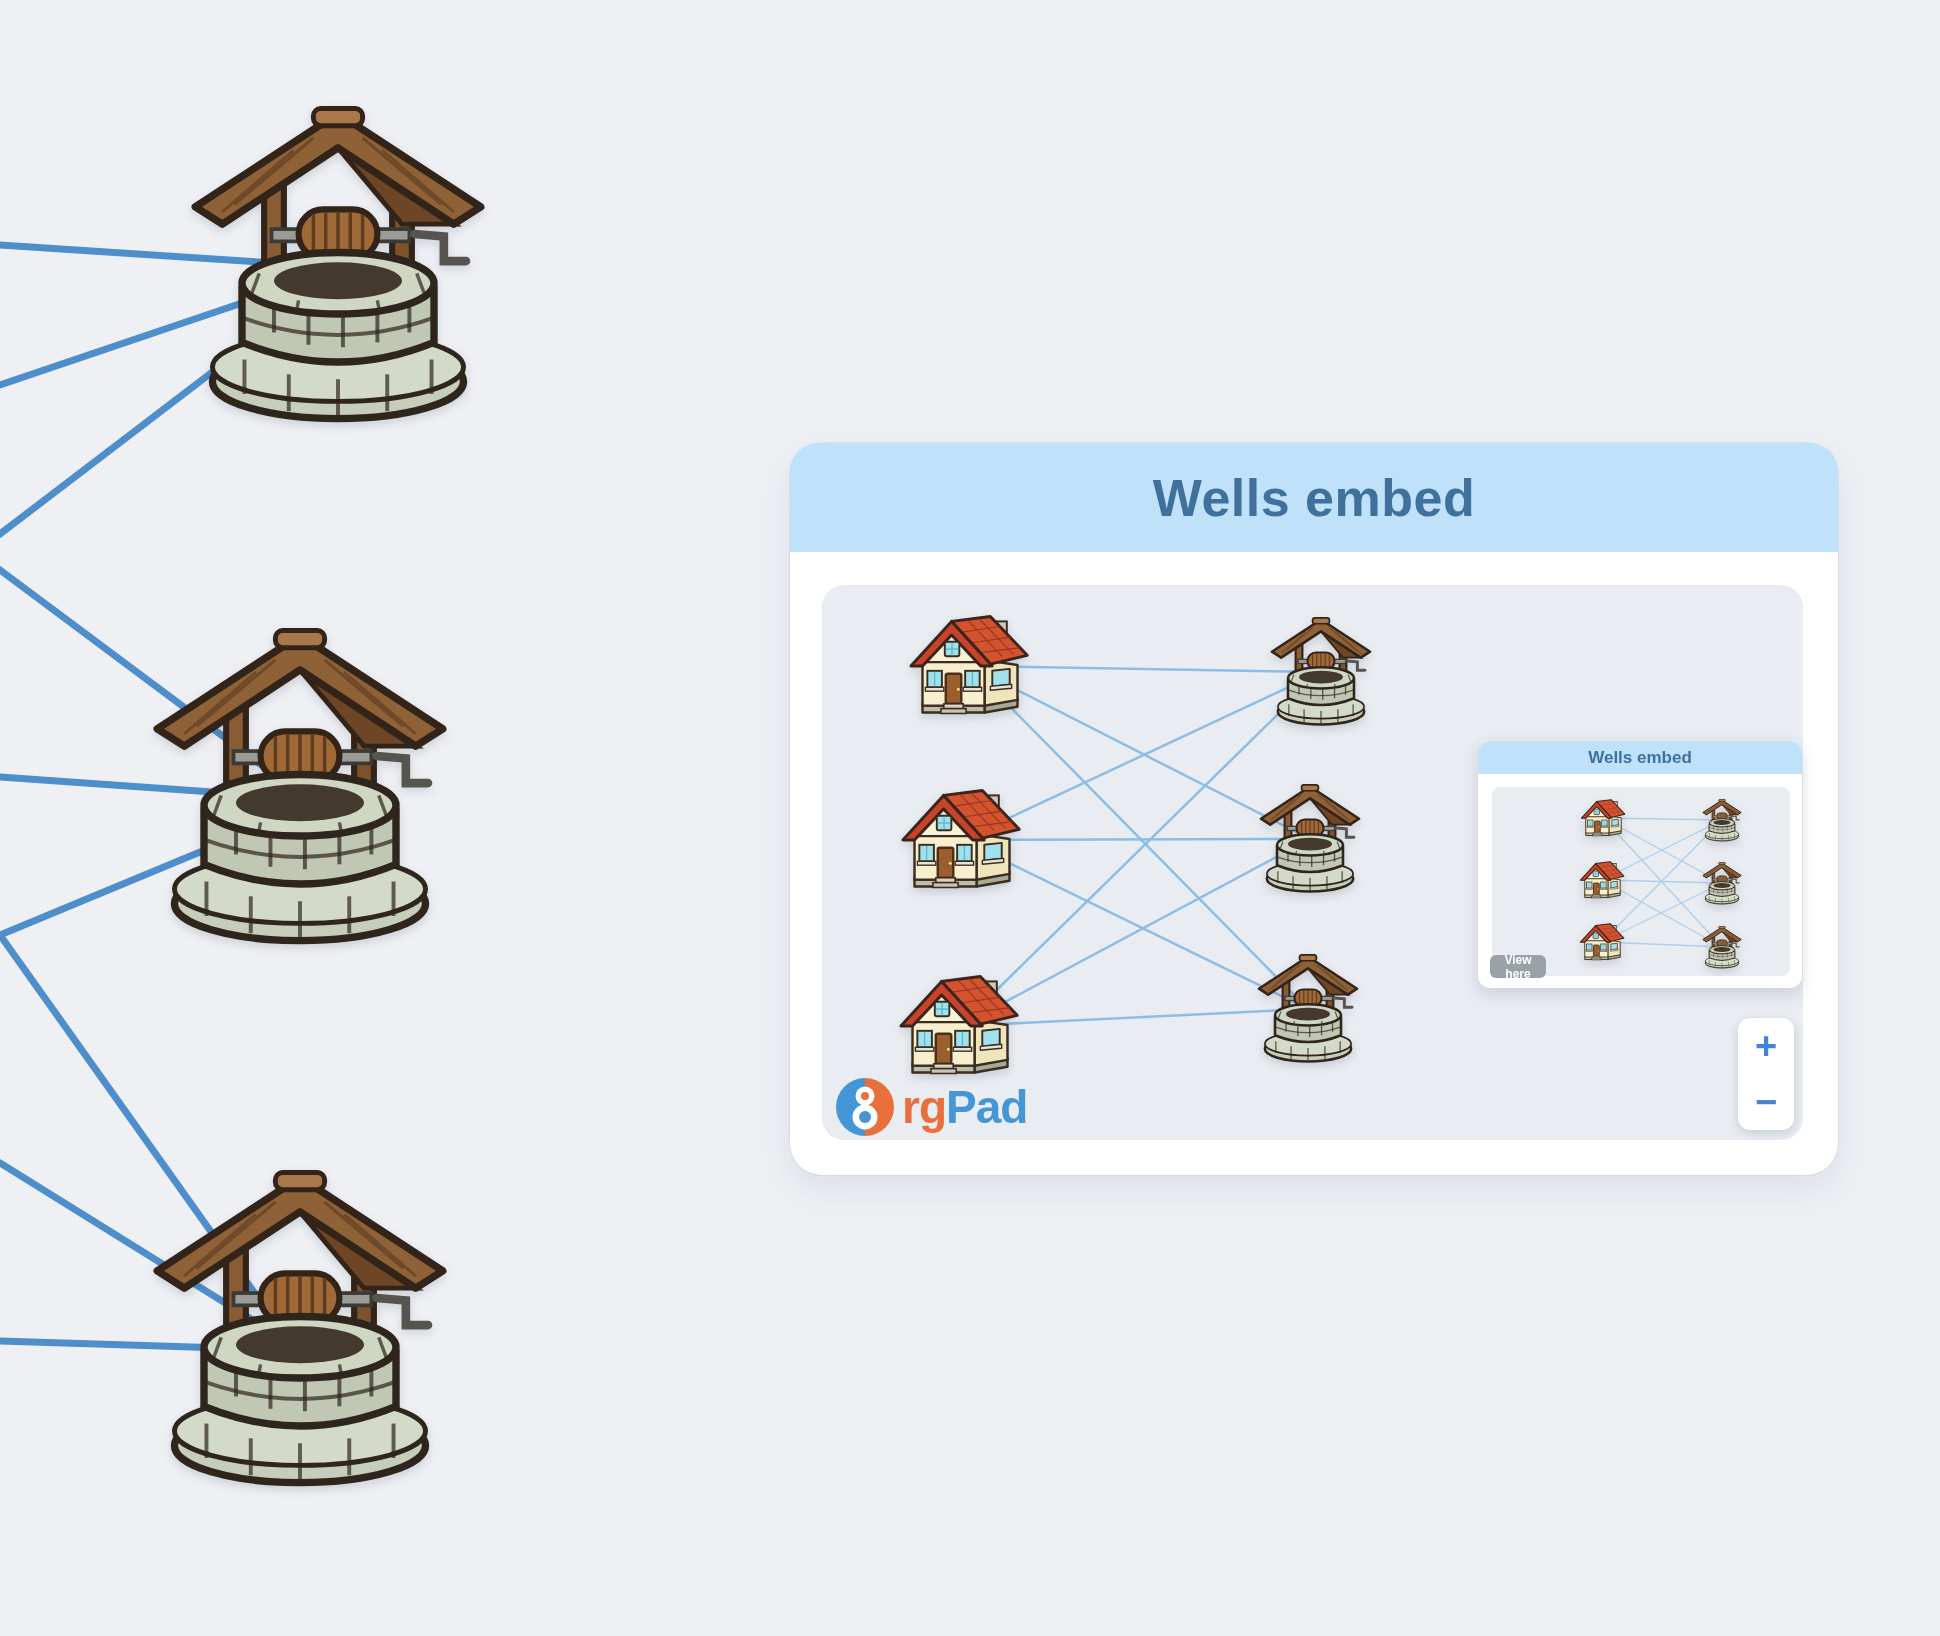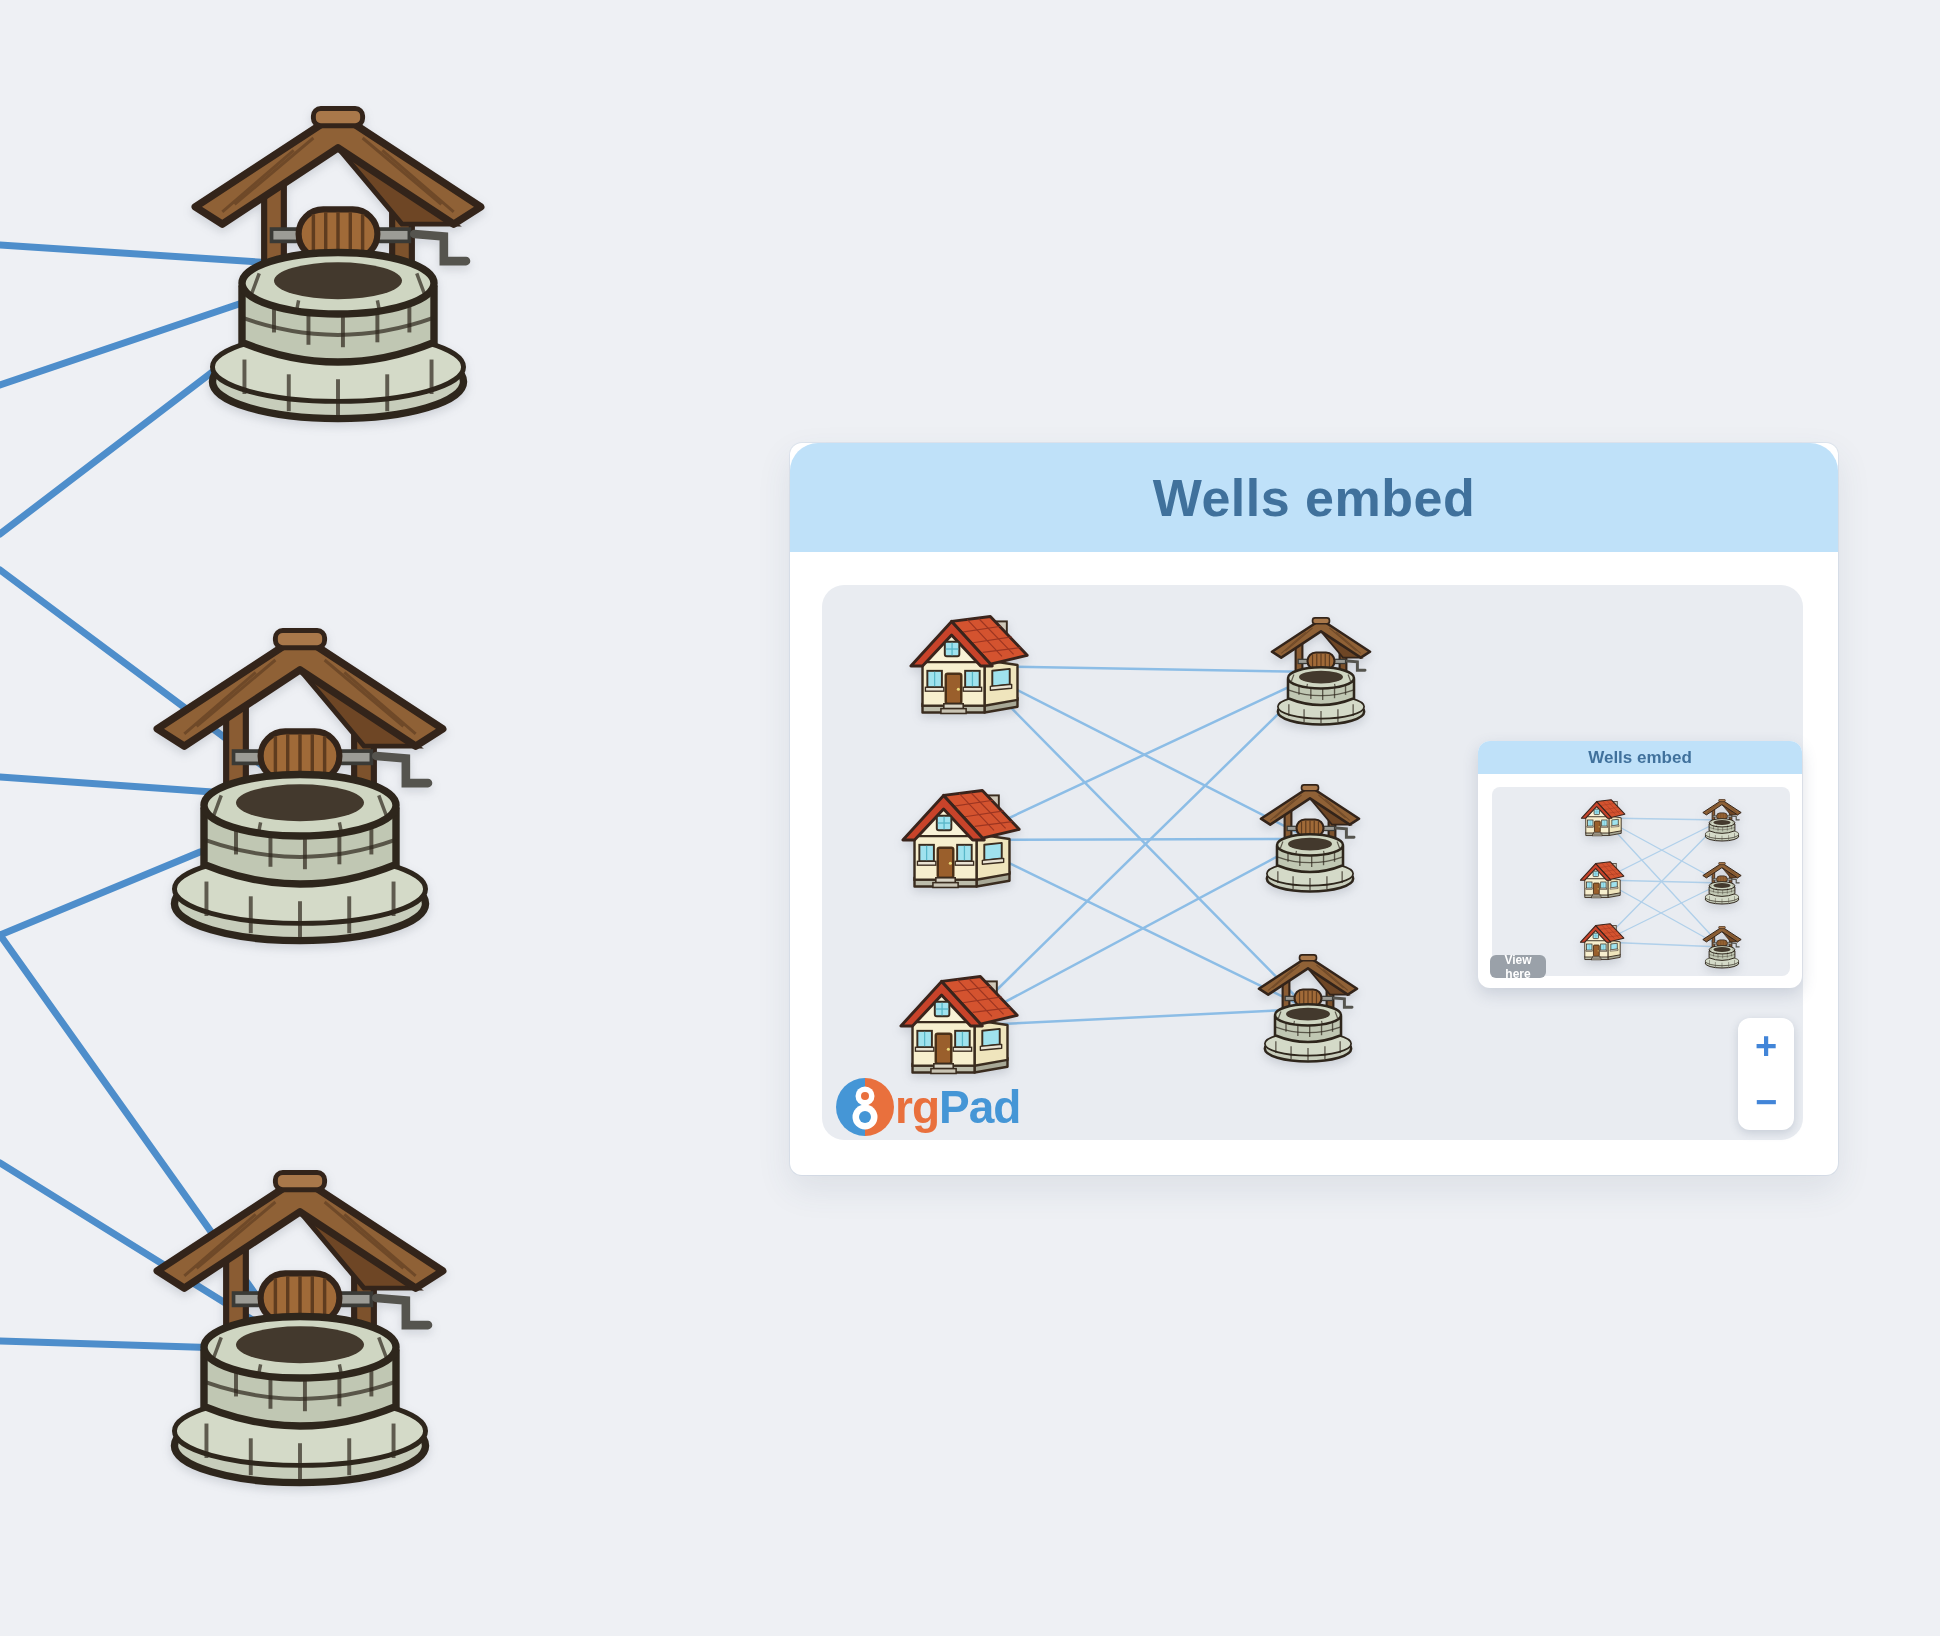--- a/index.html
+++ b/index.html
@@ -8,21 +8,21 @@
     background:#eef0f4;
     font-family:"Liberation Sans",sans-serif;
   }
   svg.scene{position:absolute;display:block;}
   #canvas-left{left:0;top:0;width:1940px;height:1636px;}
   use.node{filter:drop-shadow(0 4px 5px rgba(60,70,90,0.18));}
 
   
   .card{
     position:absolute;left:790px;top:443px;width:1048px;height:732px;
-    background:#ffffff;border-radius:12px;
+    background:#ffffff;border-radius:32px;
     box-shadow:0 14px 34px rgba(60,80,110,0.10), 0 0 0 1px #dfe5ee;
   }
   .card-header{
     position:absolute;left:0;top:0;width:100%;height:109px;
     background:#bfe1f9;border-radius:28px 28px 0 0;
     display:flex;align-items:center;justify-content:center;
   }
   .card-title{
     font-size:52px;font-weight:bold;color:#40719c;letter-spacing:0.5px;
   }
@@ -31,21 +31,21 @@
     background:#e9ecf1;border-radius:22px;
   }
   #canvas-embed{left:0;top:0;width:981px;height:555px;}
 
   
   .logo{
     position:absolute;left:14px;top:492px;height:60px;
     display:flex;align-items:center;cursor:pointer;
   }
   .logo-icon{width:58px;height:58px;display:block;}
-  .logo-text{font-size:46px;font-weight:bold;letter-spacing:-1px;line-height:58px;margin-left:1px;}
+  .logo-text{font-size:46px;font-weight:bold;letter-spacing:-1px;line-height:58px;margin-left:8px;}
   .logo-rg{color:#e9703d;}
   .logo-pad{color:#4596d6;}
 
   
   .preview-card{
     position:absolute;left:656px;top:156px;width:324px;height:247px;
     background:#ffffff;border-radius:12px;
     box-shadow:0 6px 16px rgba(60,80,110,0.18);
   }
   .preview-header{

